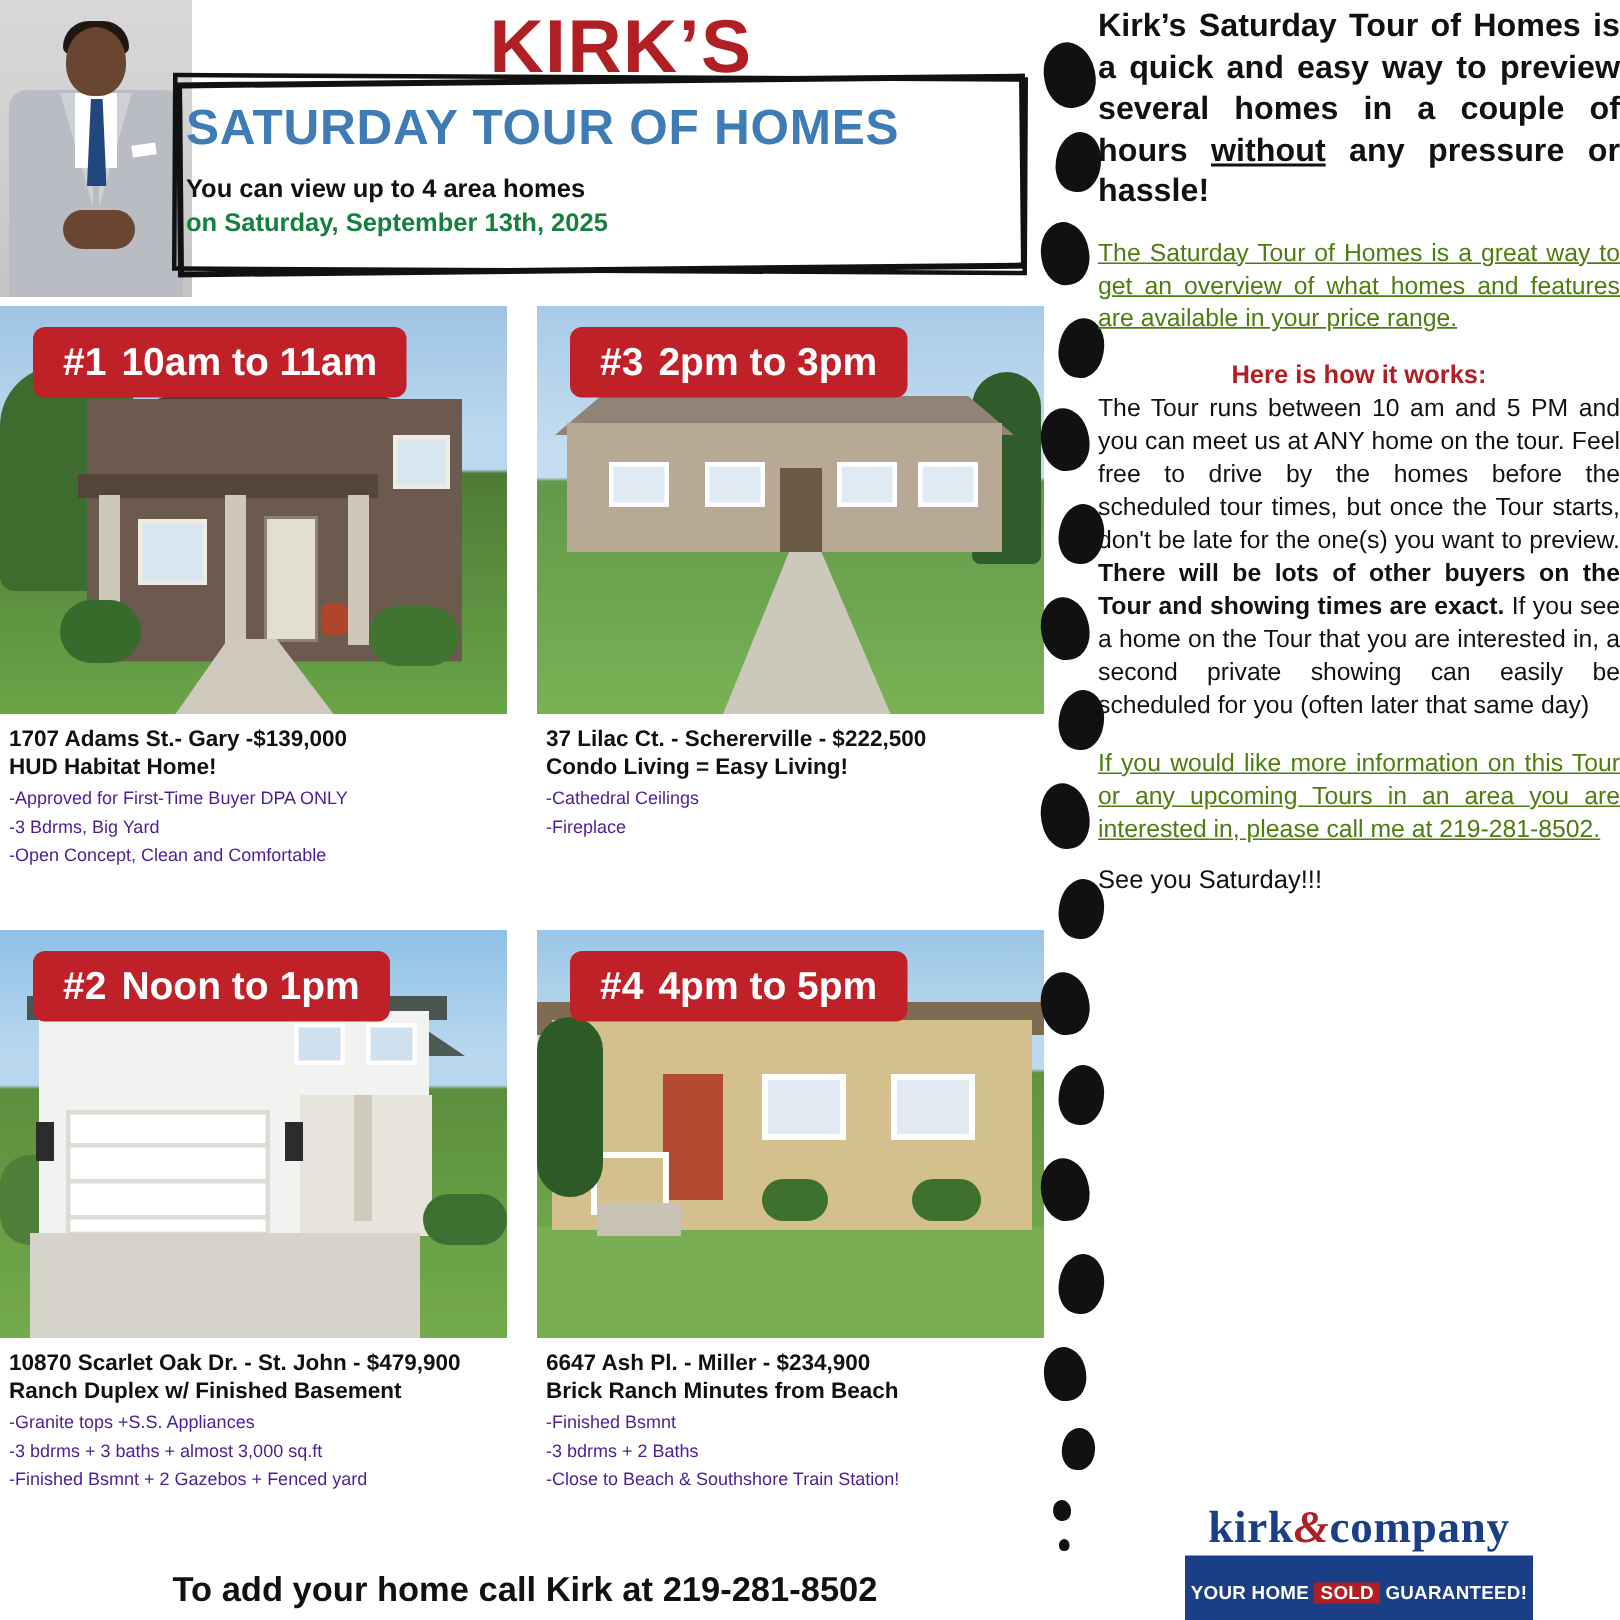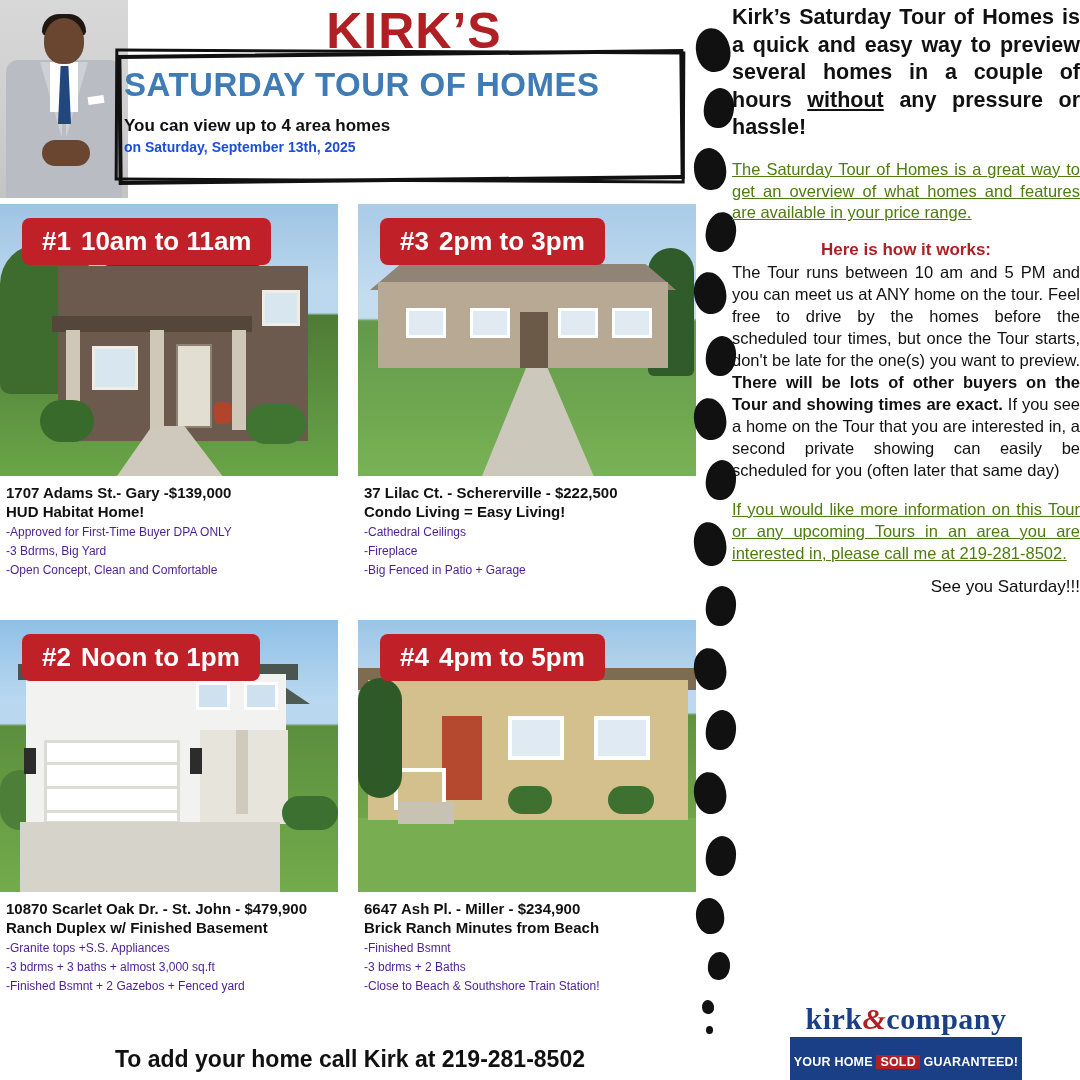--- a/index.html
+++ b/index.html
@@ -81,21 +81,21 @@
     border:3px solid #111; transform:rotate(0.9deg);
   }
   .title-inner {
     position:absolute; left:124px; top:58px; width:556px; height:122px;
     padding-top:8px;
   }
   .title-sub {
     font-size:33px; font-weight:bold; color:#3f7bb5; letter-spacing:0.5px;
   }
   .title-line1 { font-size:17px; font-weight:bold; color:#111; margin-top:12px; }
-  .title-line2 { font-size:14px; font-weight:bold; color:#1d4ed8; margin-top:3px; }
+  .title-line2 { font-size:17px; font-weight:bold; color:#15803d; margin-top:3px; }
 
   
   .card { position:absolute; }
   .card .photo {
     position:relative; width:100%; height:272px; overflow:hidden;
   }
   .badge {
     position:absolute; left:22px; top:14px;
     background:#c02128; color:#fff;
     font-size:26px; font-weight:bold;
@@ -188,21 +188,21 @@
     margin-top:17px;
     text-decoration:underline;
   }
   .r-para u { text-decoration:underline; }
   .r-how {
     font-size:17px; font-weight:bold; color:#b01f24; text-align:center;
     margin-top:16px;
   }
   .r-body { font-size:16.5px; color:#111; line-height:1.33; text-align:justify; margin-top:2px; }
   .r-body b { font-weight:bold; }
-  .r-see { font-size:17px; color:#111; text-align:right; margin-top:12px; }
+  .r-see { font-size:17px; color:#111; text-align:left; margin-top:12px; }
 
   
   .logo { position:absolute; left:790px; top:1002px; width:232px; text-align:center; }
   .logo .name { font-size:30px; color:#1b3f86; font-family:"Liberation Serif", serif; font-weight:bold; letter-spacing:0.5px; }
   .logo .name .amp { color:#b01f24; font-style:italic; }
   .logo .bar {
     margin-top:1px; background:#1b3f86; color:#fff; font-size:12.5px; font-weight:bold;
     padding:18px 0; letter-spacing:0.2px;
   }
   .logo .bar .sold { background:#b01f24; padding:0 4px; }
@@ -285,21 +285,20 @@
           <div class="walk"></div>
         <div class="badge">
           <span class="num">#3</span><span>2pm to 3pm</span>
         </div>
       </div>
       <div class="info">
         <div class="addr">37 Lilac Ct. - Schererville - $222,500</div>
         <div class="tag">Condo Living = Easy Living!</div>
         <div class="bullet">-Cathedral Ceilings</div>
         <div class="bullet">-Fireplace</div>
-        <div class="bullet">-Big Fenced in Patio + Garage</div>
       </div>
     </div>
 
     <div class="card" style="left:0px; top:620px; width:338px;">
       <div class="photo p2">
         <div class="shrub2"></div>
           <div class="gable"></div>
           <div class="roofline"></div>
           <div class="house"></div>
         <div class="winU"></div>

